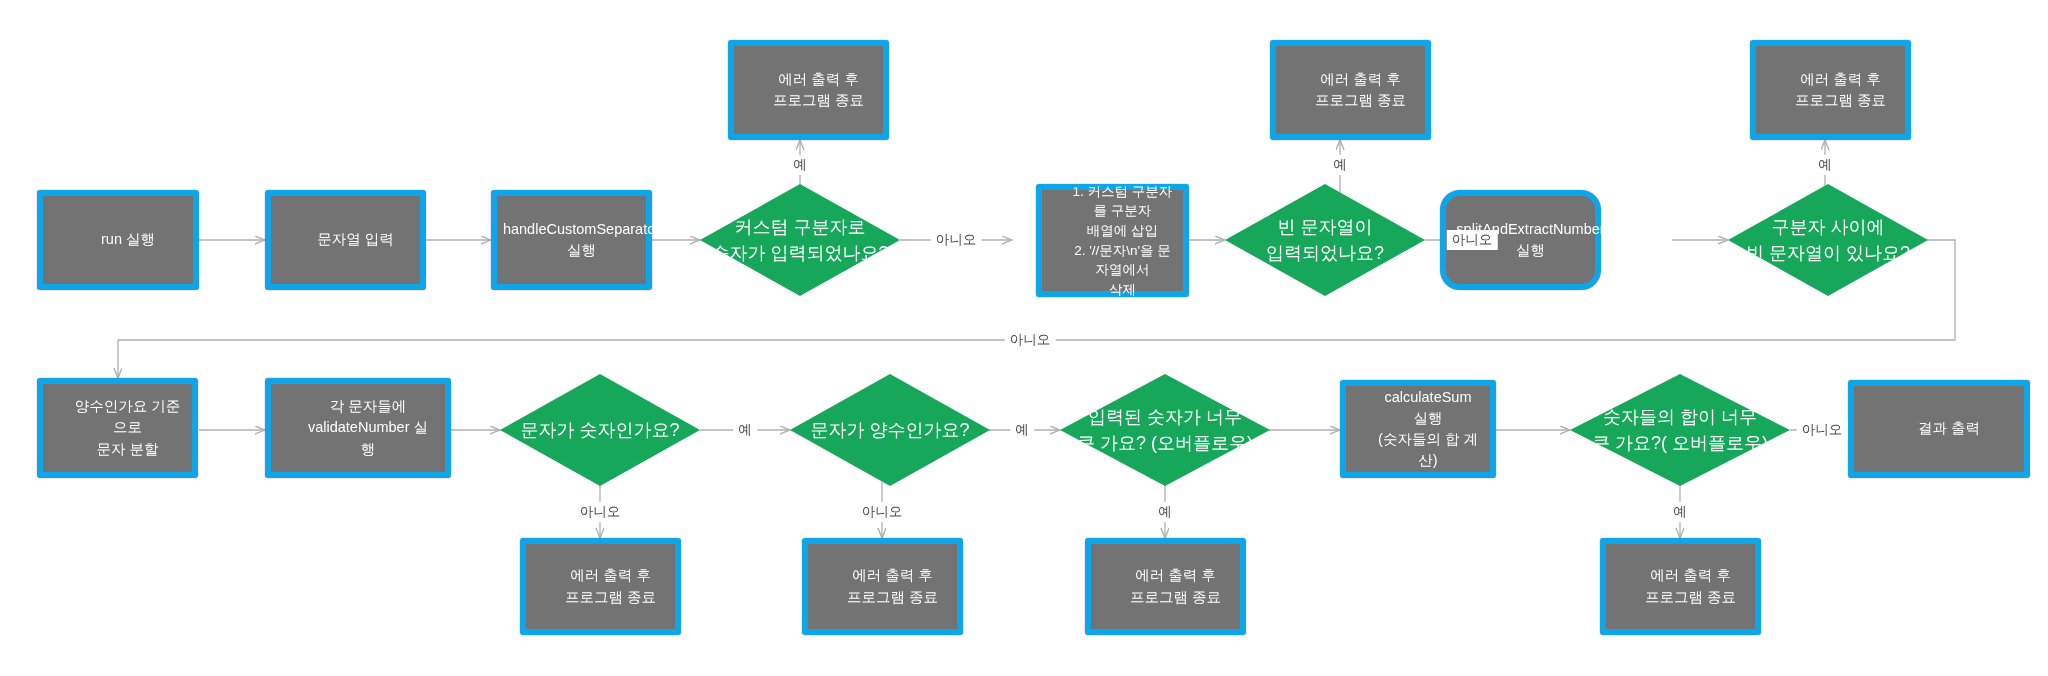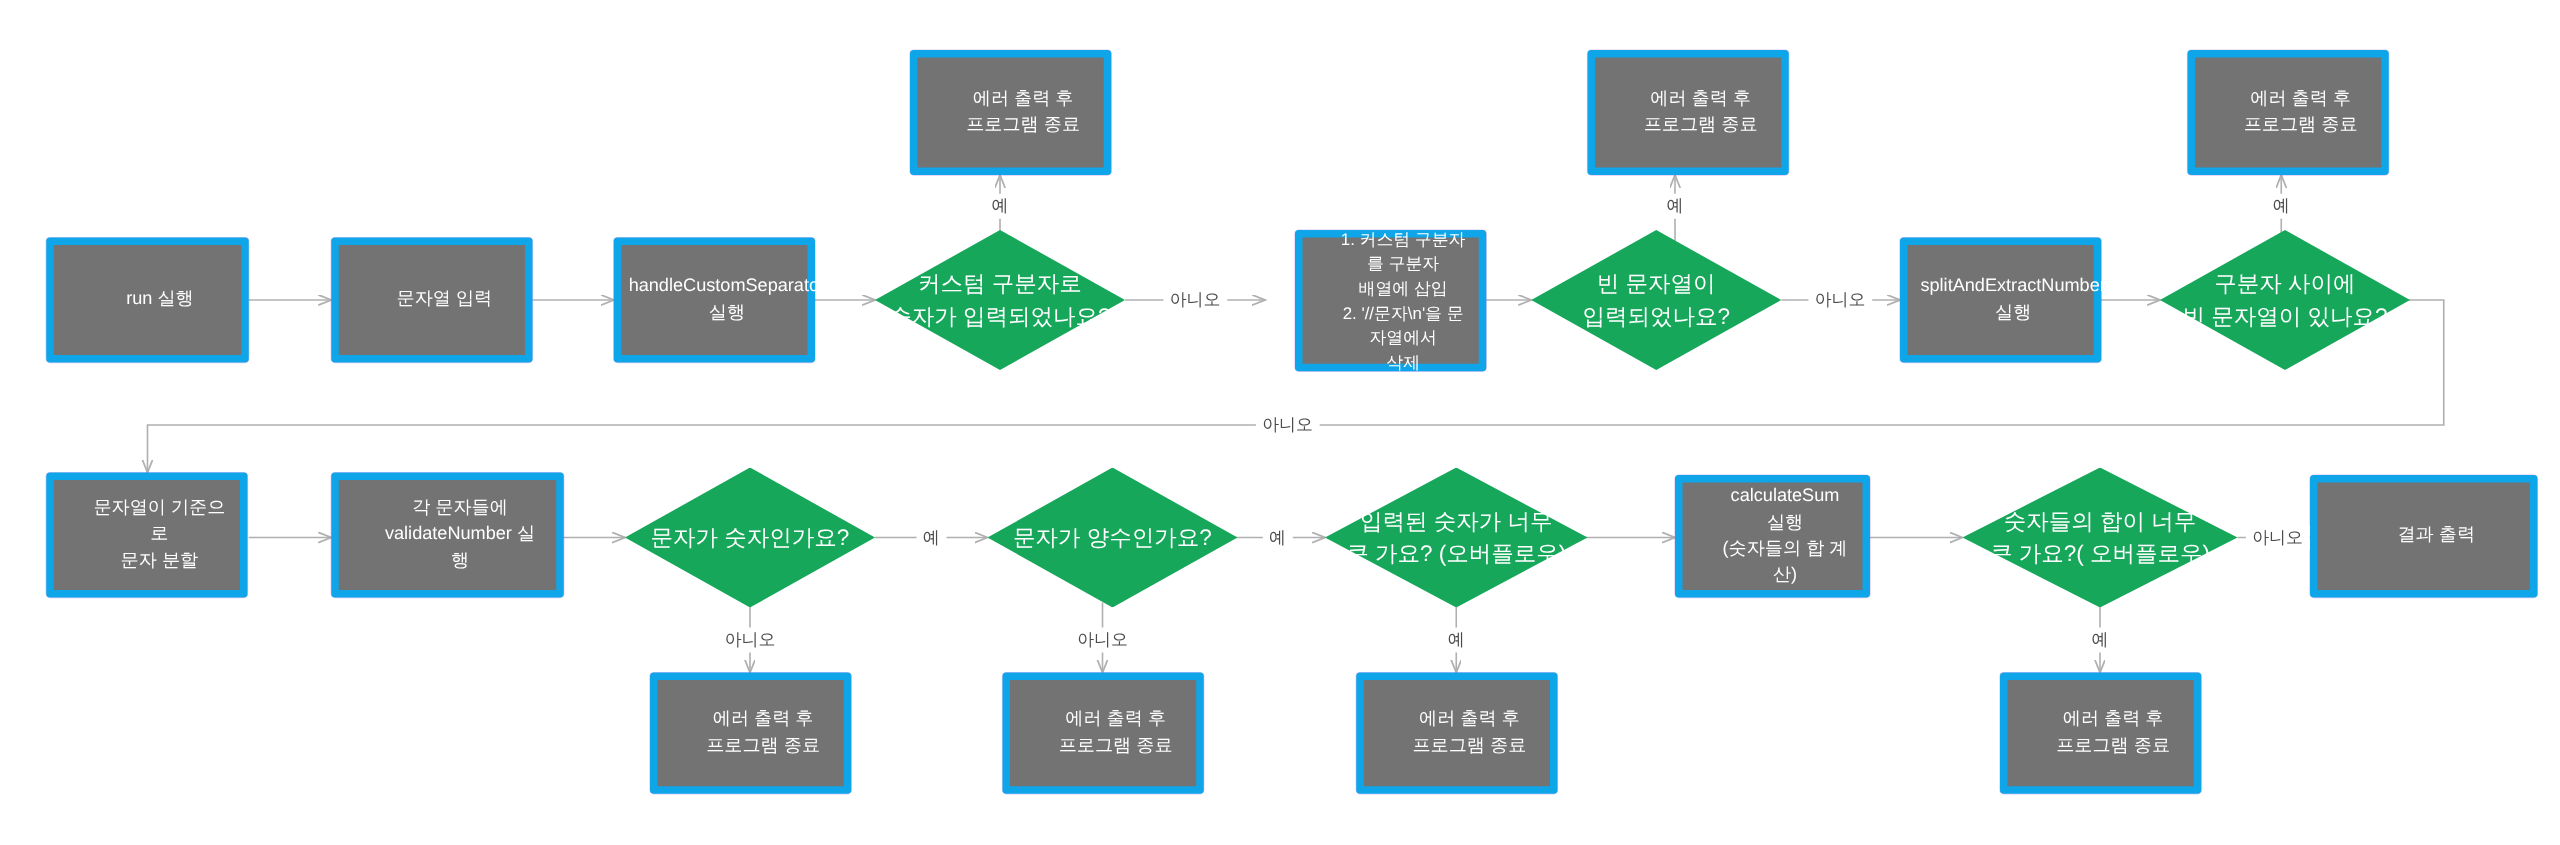--- a/index.html
+++ b/index.html
@@ -143,21 +143,21 @@
 2. '//문자\n'을 문자열에서
 삭제</span>
   </div>
 
   <div class="node decision" style="left:1225px; top:184px; width:200px; height:112px;">
     <span class="dia"></span>
     <span class="label">빈 문자열이
 입력되었나요?</span>
   </div>
 
-  <div class="node proc" style="left:1520px; top:190px; width:161px; height:100px;">
+  <div class="node proc" style="left:1440px; top:190px; width:161px; height:100px;border-radius:20px;">
     <span class="label">splitAndExtractNumber
 실행</span>
   </div>
 
   <div class="node decision" style="left:1728px; top:184px; width:200px; height:112px;">
     <span class="dia"></span>
     <span class="label">구분자 사이에
 빈 문자열이 있나요?</span>
   </div>
 
@@ -168,21 +168,21 @@
   <div class="node proc" style="left:1270px; top:40px; width:161px; height:100px;">
     <span class="label">에러 출력 후
 프로그램 종료</span>
   </div>
   <div class="node proc" style="left:1750px; top:40px; width:161px; height:100px;">
     <span class="label">에러 출력 후
 프로그램 종료</span>
   </div>
 
   <div class="node proc" style="left:37px;  top:378px; width:161px; height:100px;">
-    <span class="label">문자열이 기준으로
+    <span class="label">양수인가요 기준으로
 문자 분할</span>
   </div>
 
   <div class="node proc" style="left:265px; top:378px; width:186px; height:100px;">
     <span class="label">각 문자들에
 validateNumber 실행</span>
   </div>
 
   <div class="node decision" style="left:500px; top:374px; width:200px; height:112px;">
     <span class="dia"></span>

